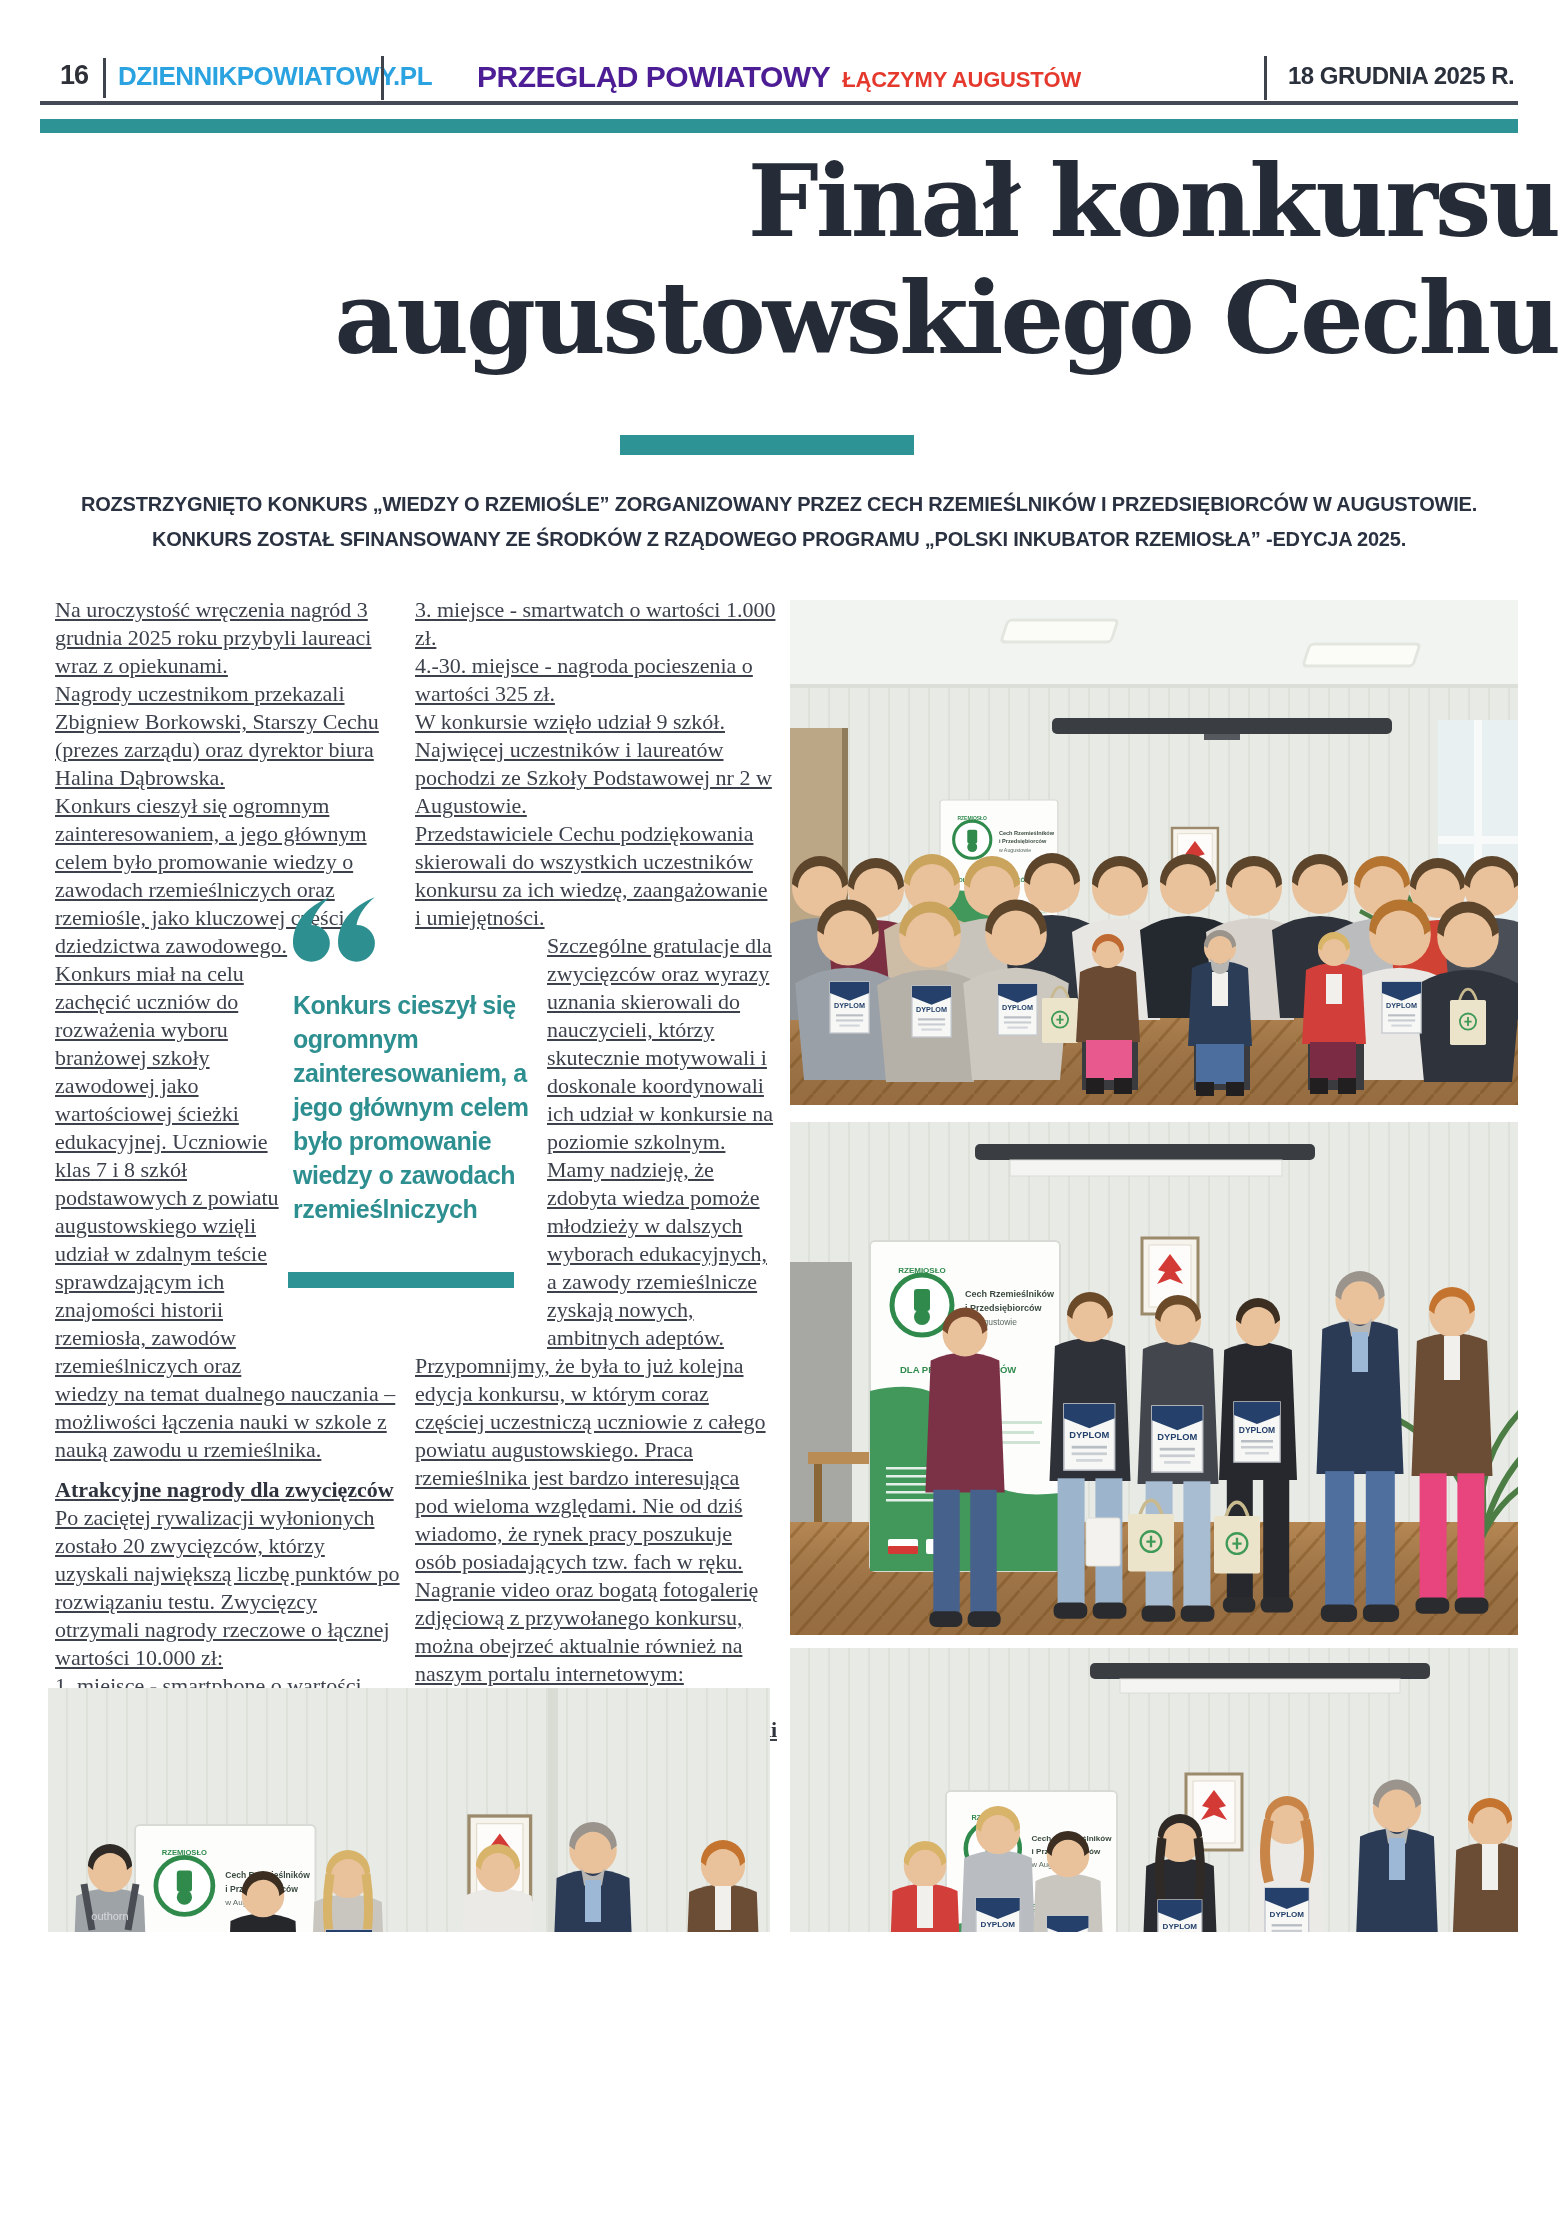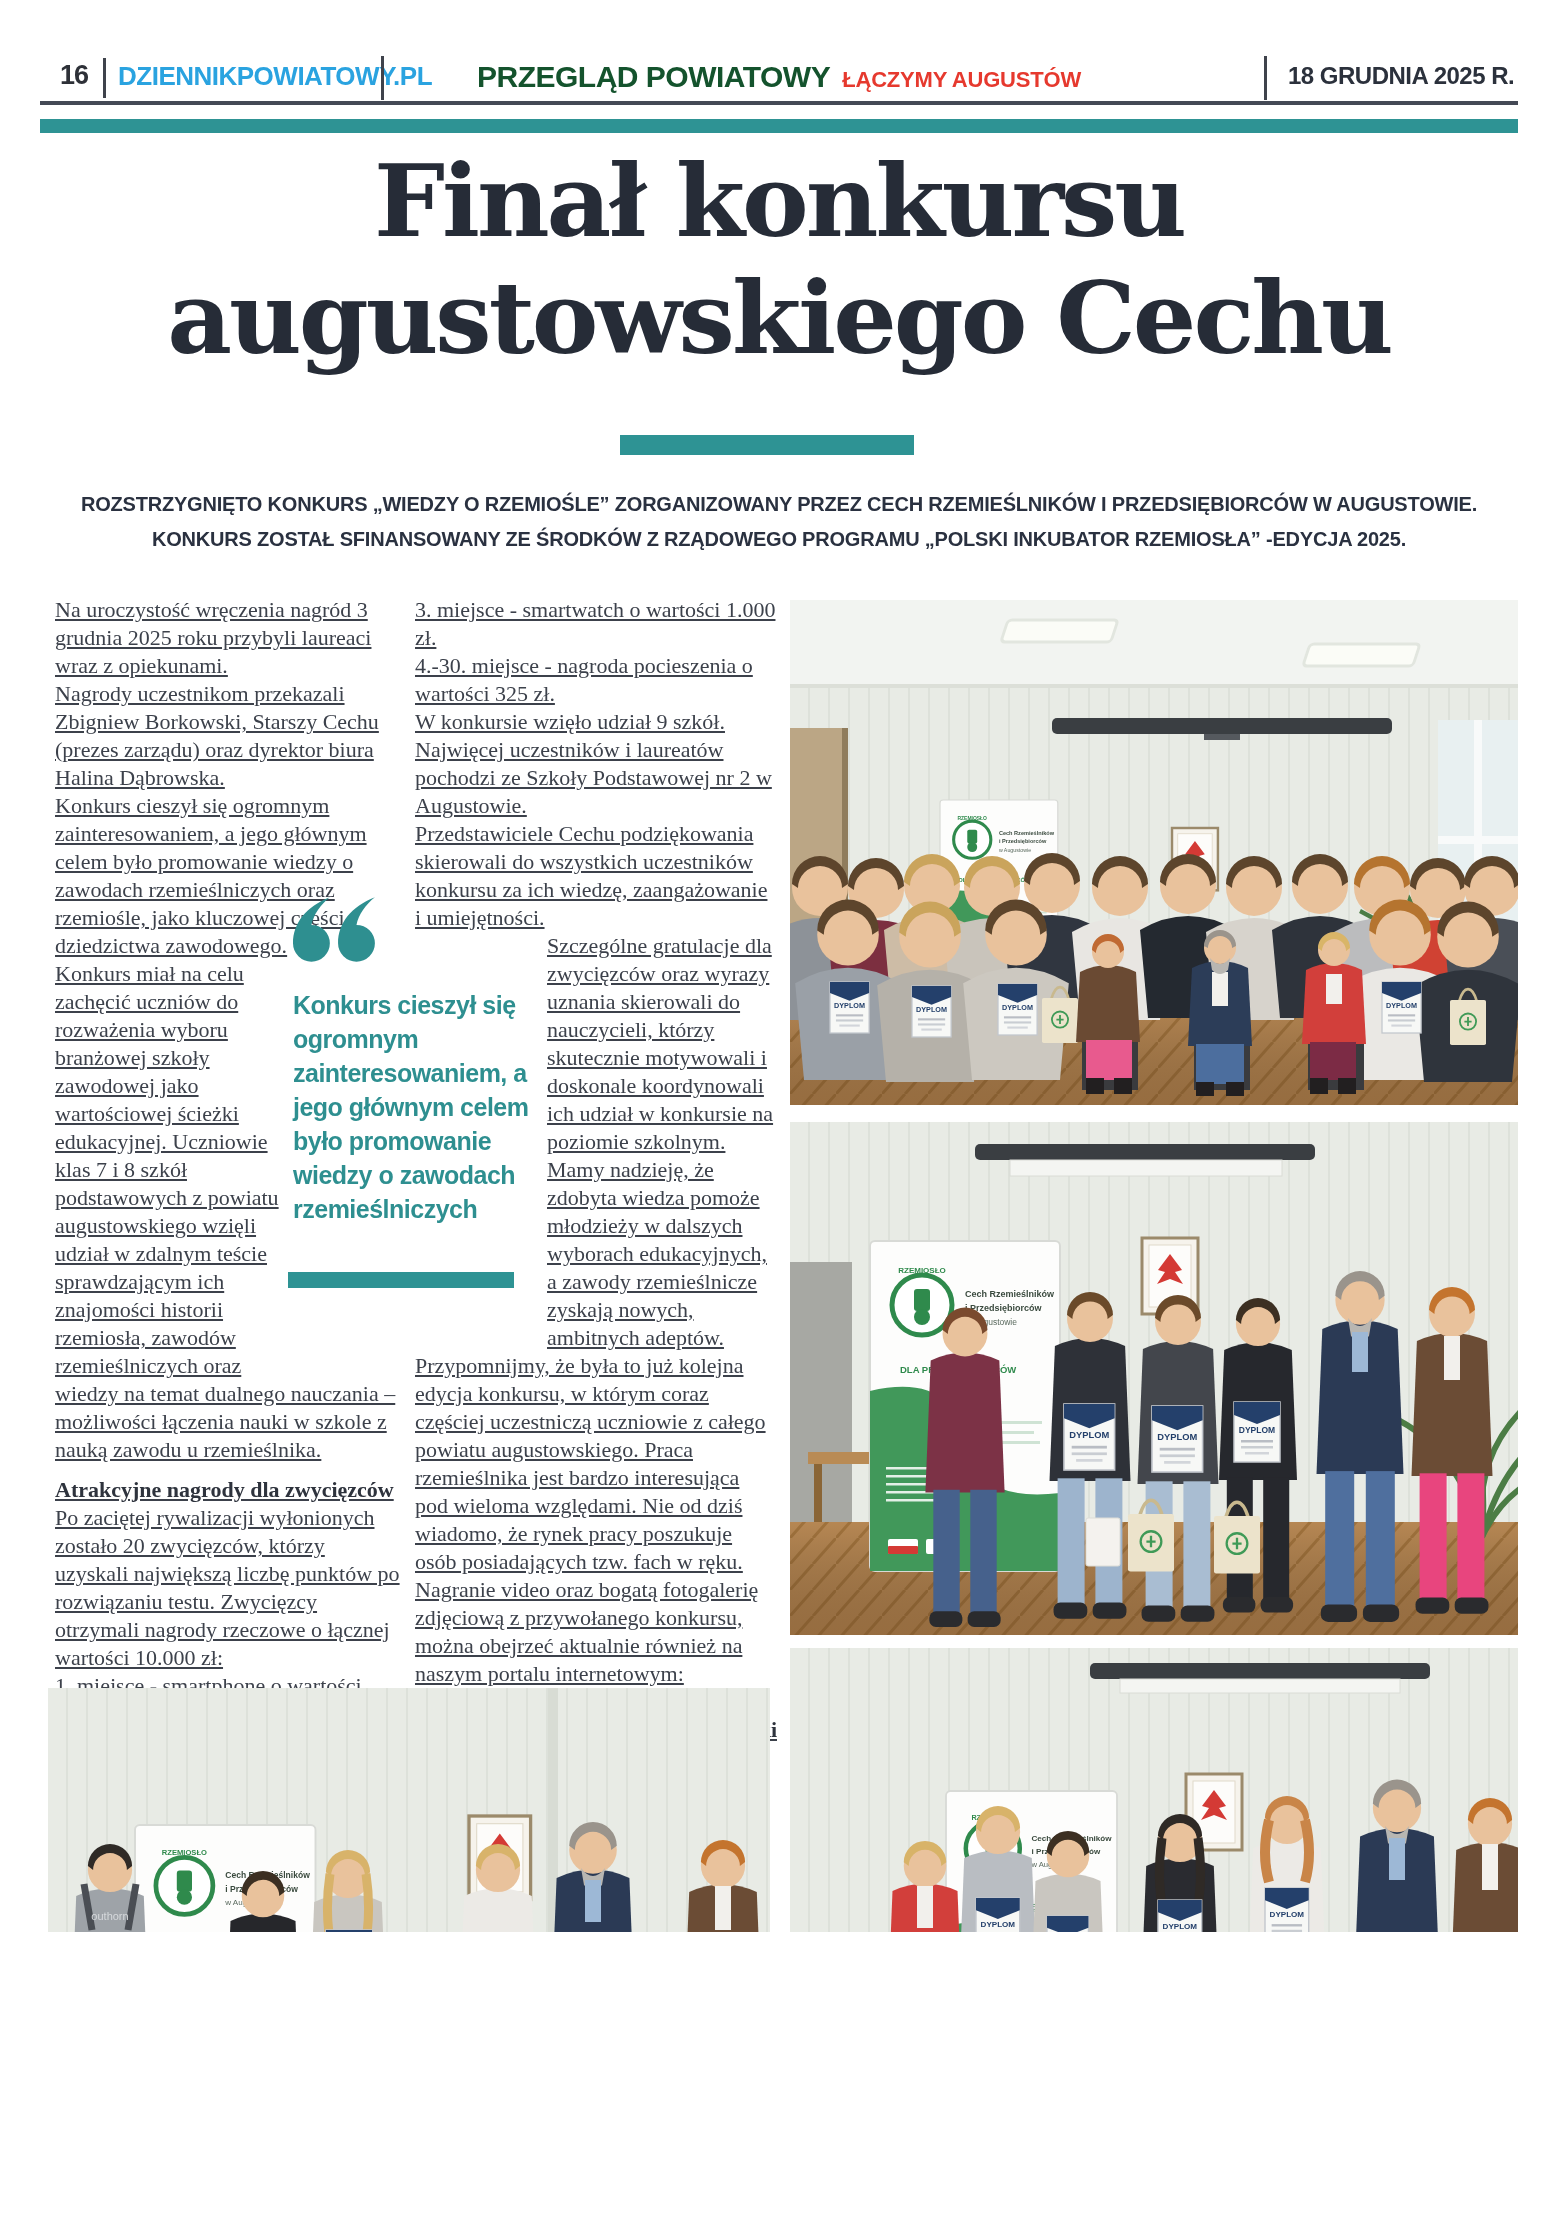--- a/index.html
+++ b/index.html
@@ -5,28 +5,28 @@
   html,body{margin:0;padding:0;background:#ffffff;}
   #page{position:relative;width:1558px;height:1932px;background:#fff;overflow:hidden;
         font-family:"Liberation Serif",serif;color:#3c414b;}
   .abs{position:absolute;}
 
   
   .h-num{left:60px;top:62px;font:bold 27px/1 "Liberation Sans",sans-serif;color:#2e3138;letter-spacing:-1px;}
   .vdiv{width:3px;background:#3f434c;}
   .h-site{left:118px;top:63px;font:bold 26px/1 "Liberation Sans",sans-serif;color:#2aa3e0;letter-spacing:-0.5px;}
   .masthead{left:0;right:0;top:62px;text-align:center;white-space:nowrap;}
-  .mh-title{font:bold 30px/1 "Liberation Sans",sans-serif;color:#14532d;letter-spacing:-0.5px;}
+  .mh-title{font:bold 30px/1 "Liberation Sans",sans-serif;color:#4c1d95;letter-spacing:-0.5px;}
   .mh-tag{font:bold 22px/1 "Liberation Sans",sans-serif;color:#e6392e;margin-left:12px;letter-spacing:-0.2px;}
   .h-date{left:1288px;top:64px;font:bold 24px/1 "Liberation Sans",sans-serif;color:#2b313c;letter-spacing:-0.5px;}
   .rule-dark{left:40px;top:101px;width:1478px;height:4px;background:#444955;}
   .rule-teal{left:40px;top:119px;width:1478px;height:14px;background:#2e9394;}
 
   
-  .headline{left:0;width:100%;top:143px;text-align:center;
+  .headline{left:0;width:100%;top:143px;text-align:right;
             font-family:"DejaVu Serif",serif;font-weight:bold;color:#262c37;
             font-size:100px;line-height:117px;letter-spacing:-3px;}
   .divider-teal{left:620px;top:435px;width:294px;height:20px;background:#2e9394;}
   .lede{left:0;width:100%;top:487px;text-align:center;
         font:bold 20px/35px "Liberation Sans",sans-serif;color:#2a3140;letter-spacing:-0.2px;}
 
   
   .col{font-size:22px;line-height:28px;color:#3c414b;text-align:left;text-decoration:underline;}
   .col p{margin:0;}
   #c1{left:55px;top:596px;width:348px;}

